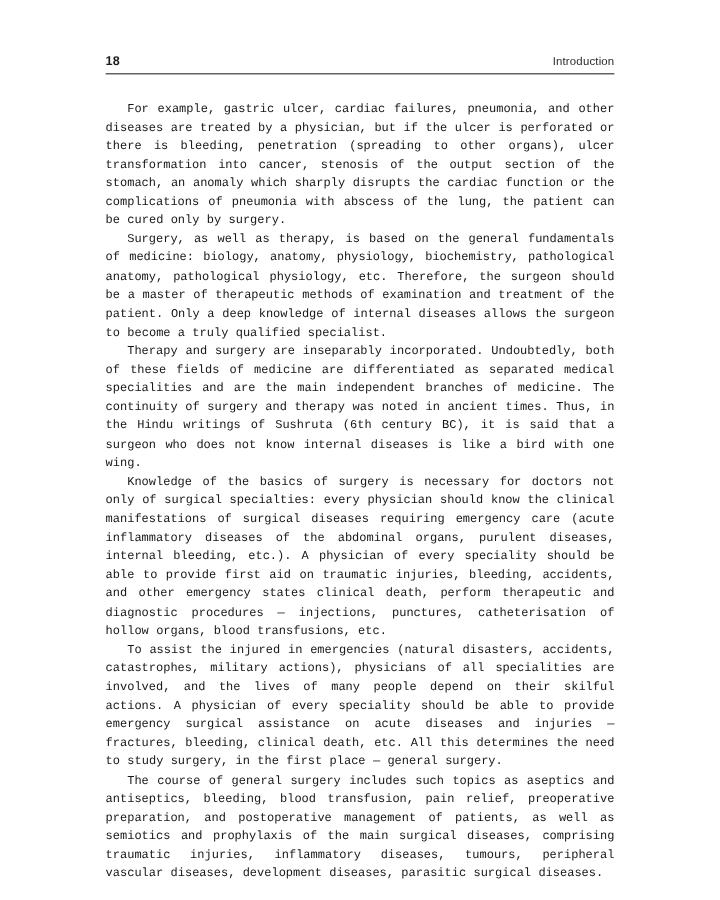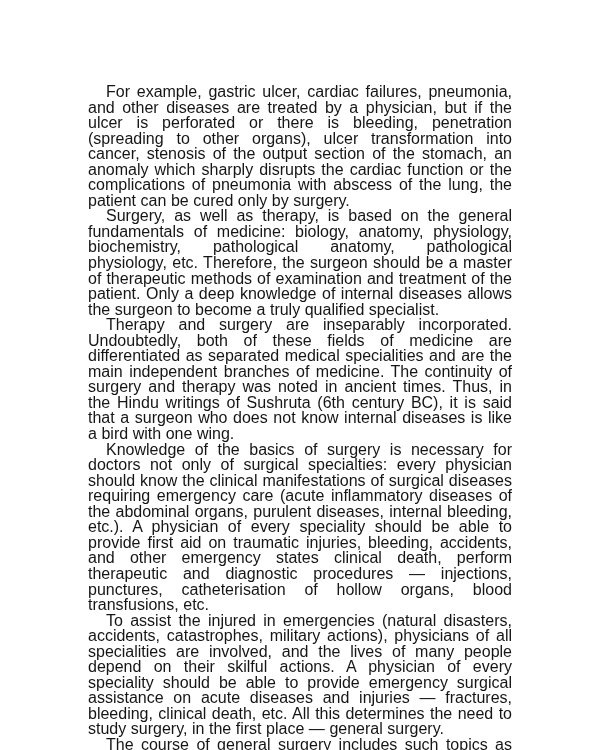--- a/index.html
+++ b/index.html
@@ -62,33 +62,37 @@
     top: 84px;
     width: 424px;
     box-sizing: border-box;
   }
 
   .body-text p {
     margin: 0;
     text-align: justify;
     text-justify: inter-word;
     text-indent: 18px;
-    font-family: Liberation Sans, sans-serif;
-    font-size: 16px;
+    font-family: Liberation Mono, monospace;
+    font-size: 10px;
     line-height: 15.55px;
     color: #151515;
     hyphens: none;
     word-spacing: 0.1px;
   }
 </style>
 </head>
 <body>
 
 <div class="page">
 
+  <div class="page-header">
+    <span class="folio">18</span>
+    <span class="running-head">Introduction</span>
+  </div>
 
   <div class="body-text">
     <p>For example, gastric ulcer, cardiac failures, pneumonia, and other diseases are treated by a physician, but if the ulcer is perforated or there is bleeding, penetration (spreading to other organs), ulcer transformation into cancer, stenosis of the output section of the stomach, an anomaly which sharply disrupts the cardiac function or the complications of pneumonia with abscess of the lung, the patient can be cured only by surgery.</p>
     <p>Surgery, as well as therapy, is based on the general fundamentals of medicine: biology, anatomy, physiology, biochemistry, pathological anatomy, pathological physiology, etc. Therefore, the surgeon should be a master of therapeutic methods of examination and treatment of the patient. Only a deep knowledge of internal diseases allows the surgeon to become a truly qualified specialist.</p>
     <p>Therapy and surgery are inseparably incorporated. Undoubtedly, both of these fields of medicine are differentiated as separated medical specialities and are the main independent branches of medicine. The continuity of surgery and therapy was noted in ancient times. Thus, in the Hindu writings of Sushruta (6th century BC), it is said that a surgeon who does not know internal diseases is like a bird with one wing.</p>
     <p>Knowledge of the basics of surgery is necessary for doctors not only of surgical specialties: every physician should know the clinical manifestations of surgical diseases requiring emergency care (acute inflammatory diseases of the abdominal organs, purulent diseases, internal bleeding, etc.). A physician of every speciality should be able to provide first aid on traumatic injuries, bleeding, accidents, and other emergency states clinical death, perform therapeutic and diagnostic procedures — injections, punctures, catheterisation of hollow organs, blood transfusions, etc.</p>
     <p>To assist the injured in emergencies (natural disasters, accidents, catastrophes, military actions), physicians of all specialities are involved, and the lives of many people depend on their skilful actions. A physician of every speciality should be able to provide emergency surgical assistance on acute diseases and injuries — fractures, bleeding, clinical death, etc. All this determines the need to study surgery, in the first place — general surgery.</p>
     <p>The course of general surgery includes such topics as aseptics and antiseptics, bleeding, blood transfusion, pain relief, preoperative preparation, and postoperative management of patients, as well as semiotics and prophylaxis of the main surgical diseases, comprising traumatic injuries, inflammatory diseases, tumours, peripheral vascular diseases, development diseases, parasitic surgical diseases.</p>
   </div>
 

